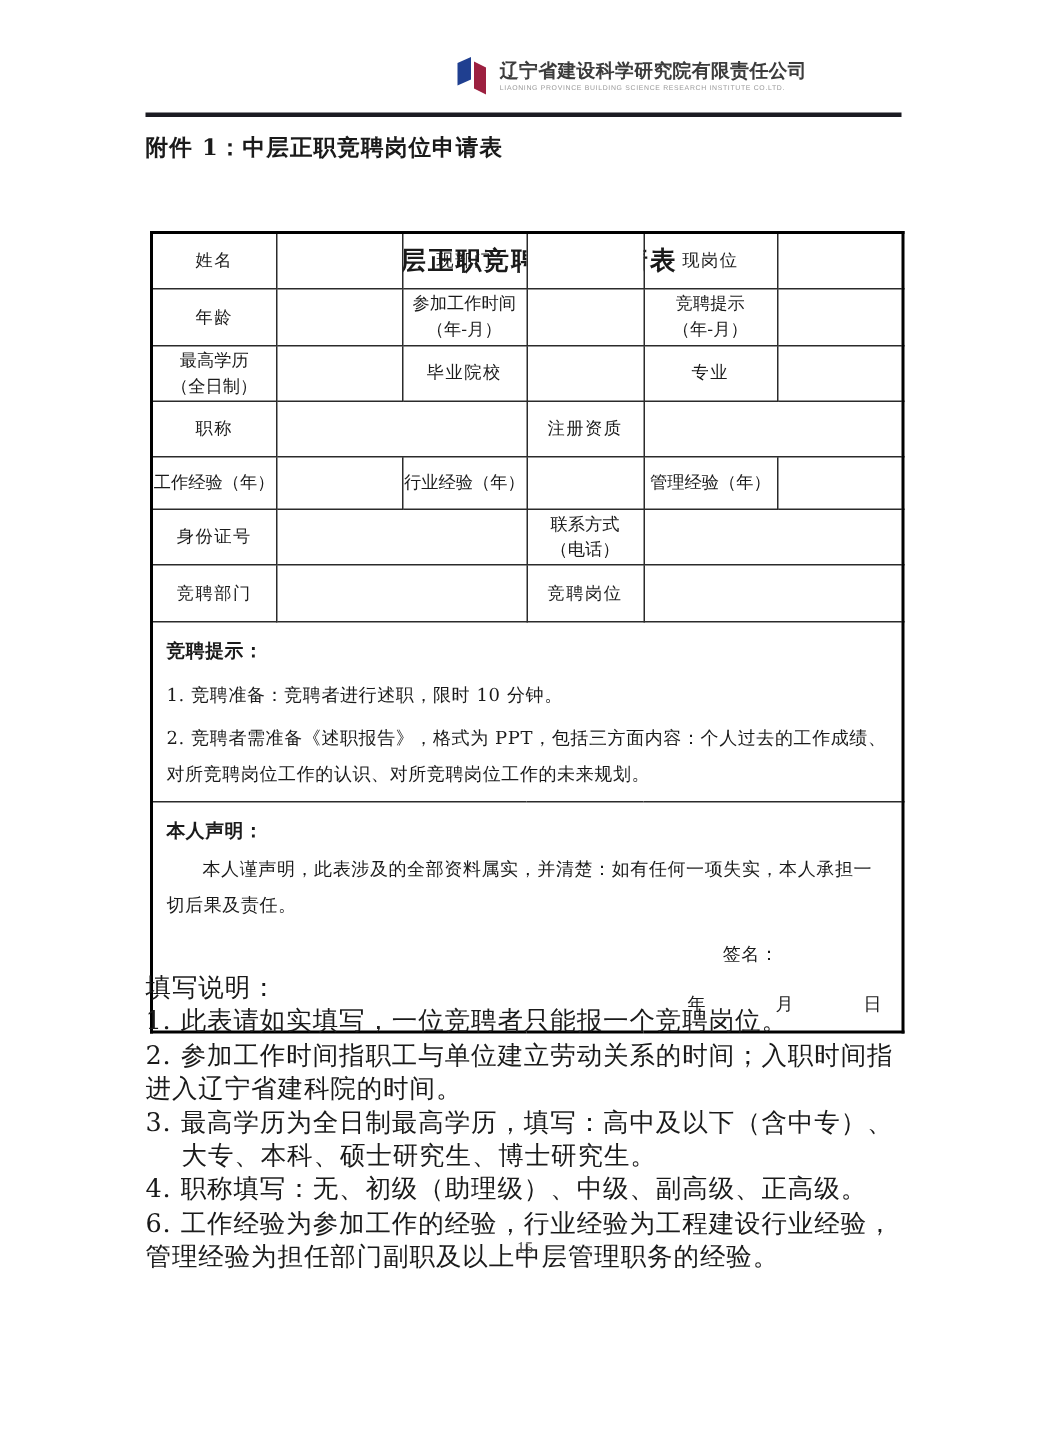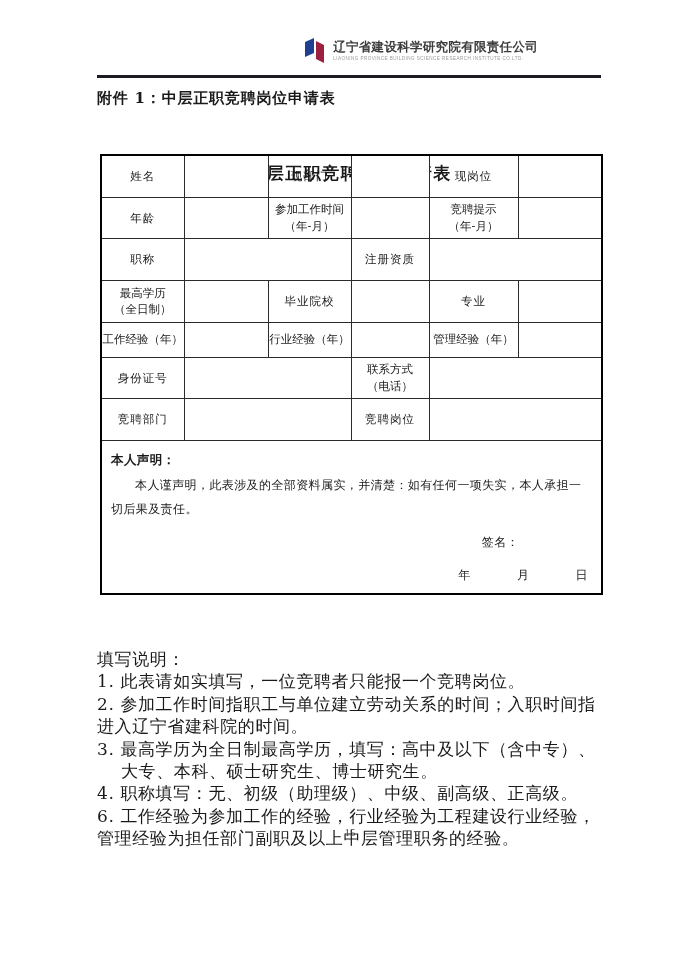--- a/index.html
+++ b/index.html
@@ -81,21 +81,21 @@
     table-layout: fixed;
   }
   table.form { border: 2px solid #000; }
   table.form td { border: 1px solid #2b2b2b; }
   td.lbl {
     text-align: center;
     vertical-align: middle;
     font-size: 11.5px;
     letter-spacing: 1px;
     line-height: 1.45;
-    padding: 12px;
+    padding: 1px;
   }
   td.lbl.tight { letter-spacing: 0; padding: 0; }
   td.blank { background: #fff; }
   td.section {
     vertical-align: top;
     text-align: left;
     padding: 7px 9px 6px 9px;
     font-size: 12px;
     letter-spacing: 0.4px;
     line-height: 1.95;
@@ -177,36 +177,36 @@
         <div>（年-月）</div>
       </td>
       <td class="blank"></td>
       <td class="lbl tight">
         <div>竞聘提示</div>
         <div>（年-月）</div>
       </td>
       <td class="blank"></td>
     </tr>
     <tr style="height:37px">
-      <td class="lbl">职称</td>
-      <td class="blank" colspan="2"></td>
-      <td class="lbl">注册资质</td>
-      <td class="blank" colspan="2"></td>
-    </tr>
-    <tr style="height:37px">
       <td class="lbl tight">
         <div>最高学历</div>
         <div>（全日制）</div>
       </td>
       <td class="blank"></td>
       <td class="lbl">毕业院校</td>
       <td class="blank"></td>
       <td class="lbl">专业</td>
       <td class="blank"></td>
     </tr>
+    <tr style="height:37px">
+      <td class="lbl">职称</td>
+      <td class="blank" colspan="2"></td>
+      <td class="lbl">注册资质</td>
+      <td class="blank" colspan="2"></td>
+    </tr>
     <tr style="height:35px">
       <td class="lbl tight">工作经验（年）</td>
       <td class="blank"></td>
       <td class="lbl tight">行业经验（年）</td>
       <td class="blank"></td>
       <td class="lbl tight">管理经验（年）</td>
       <td class="blank"></td>
     </tr>
     <tr style="height:37px">
       <td class="lbl">身份证号</td>
@@ -215,20 +215,27 @@
         <div>联系方式</div>
         <div>（电话）</div>
       </td>
       <td class="blank" colspan="2"></td>
     </tr>
     <tr style="height:38px">
       <td class="lbl">竞聘部门</td>
       <td class="blank" colspan="2"></td>
       <td class="lbl">竞聘岗位</td>
       <td class="blank" colspan="2"></td>
+    </tr>
+    <tr style="height:108px">
+      <td class="section" colspan="6">
+        <div class="sec-head">竞聘提示：</div>
+        <div class="sec-item">1. 竞聘准备：竞聘者进行述职，限时 10 分钟。</div>
+        <div class="sec-item">2. 竞聘者需准备《述职报告》，格式为 PPT，包括三方面内容：个人过去的工作成绩、对所竞聘岗位工作的认识、对所竞聘岗位工作的未来规划。</div>
+      </td>
     </tr>
     <tr style="height:118px">
       <td class="section" colspan="6">
         <div class="sec-head">本人声明：</div>
         <div class="decl-body">本人谨声明，此表涉及的全部资料属实，并清楚：如有任何一项失实，本人承担一切后果及责任。</div>
         <div class="sig-line">签名：</div>
         <div class="date-line">
           <span>年</span>
           <span class="dsep">月</span>
           <span class="dsep">日</span>

